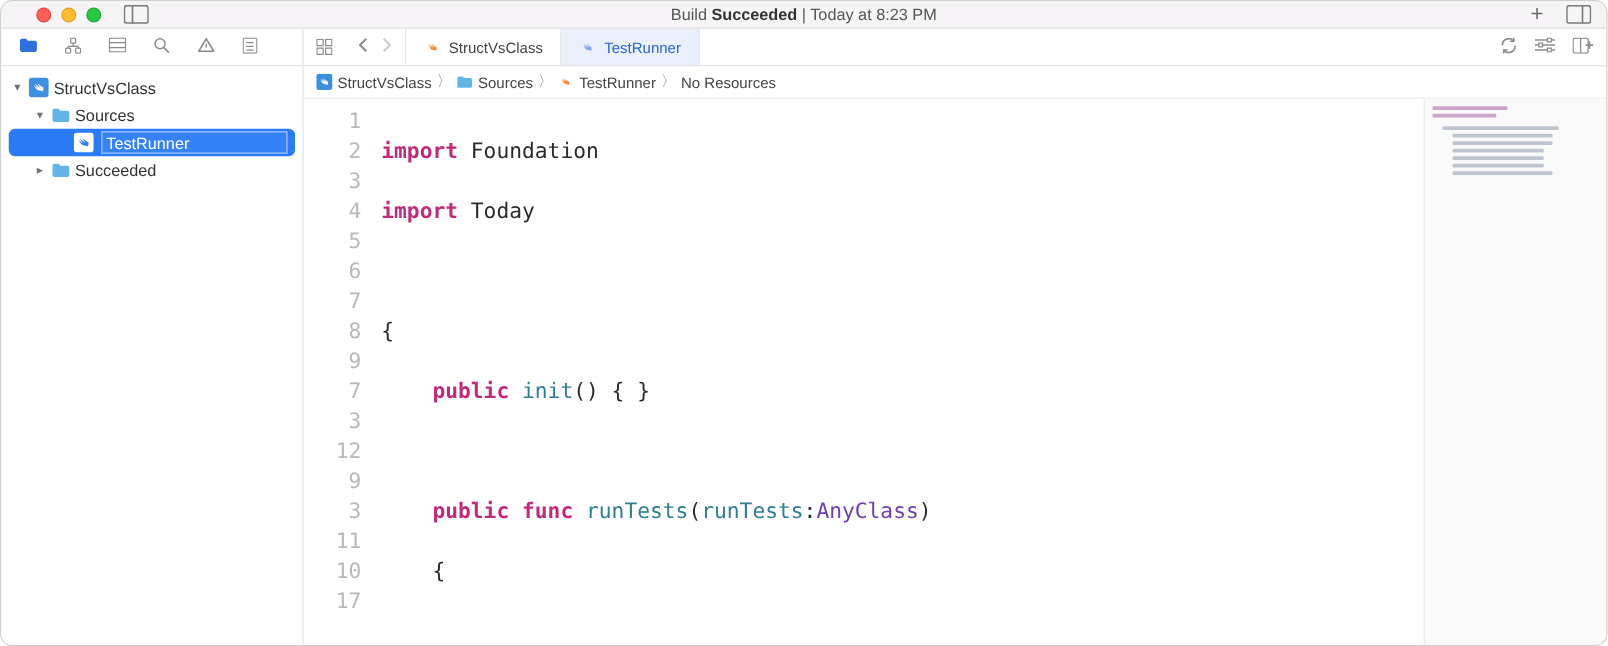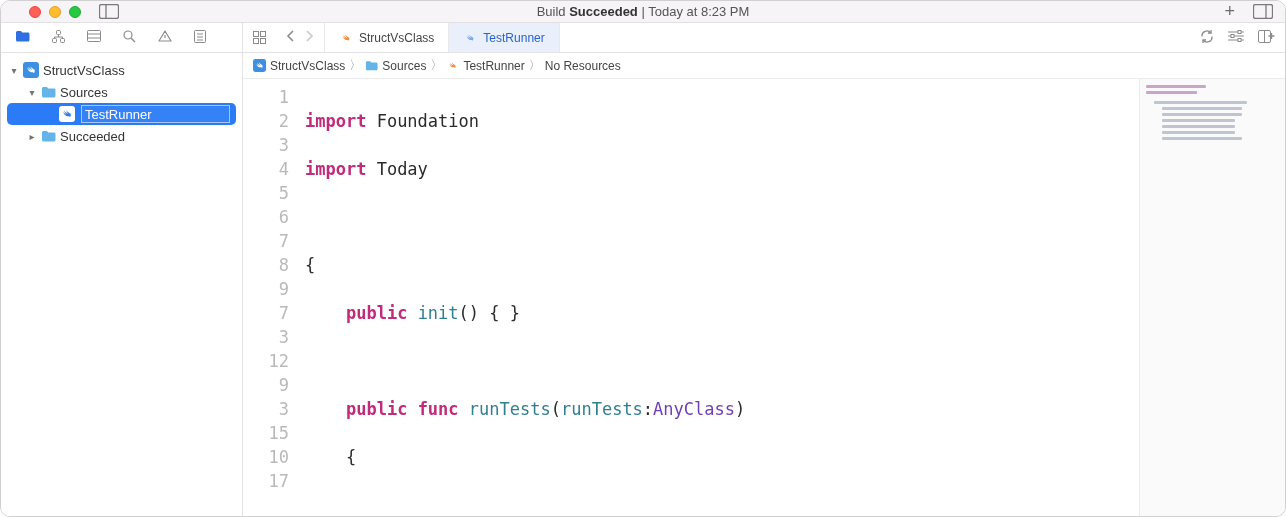--- a/index.html
+++ b/index.html
@@ -405,21 +405,21 @@
           <div>5</div>
           <div>6</div>
           <div>7</div>
           <div>8</div>
           <div>9</div>
           <div>7</div>
           <div>3</div>
           <div>12</div>
           <div>9</div>
           <div>3</div>
-          <div>15</div>
+          <div>11</div>
           <div>10</div>
           <div>17</div>
         </div>
         <div class="code">
 <div class="line"><span class="k-pink">import</span><span> Foundation</span></div>
 <div class="line"><span class="k-pink">import</span><span> Today</span></div>
 <div class="line"></div>
 <div class="line"><span>{</span></div>
 <div class="line">    <span class="k-pink">public</span> <span class="k-teal">init</span><span>() { }</span></div>
 <div class="line"></div>

